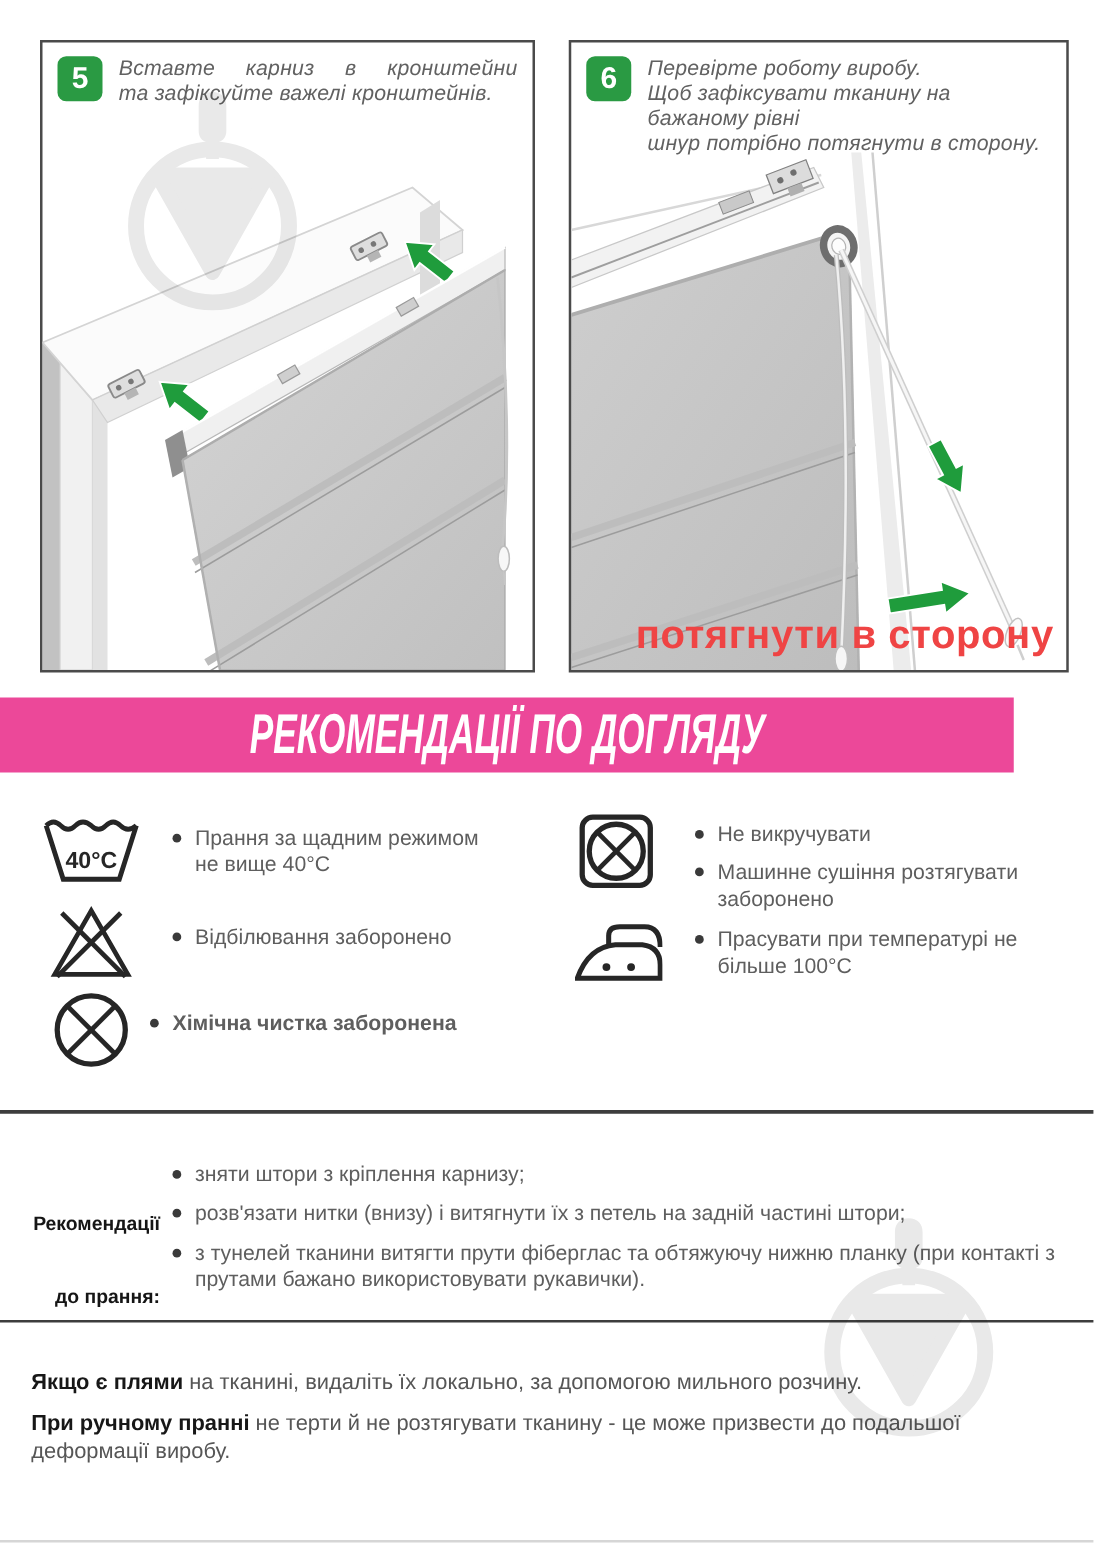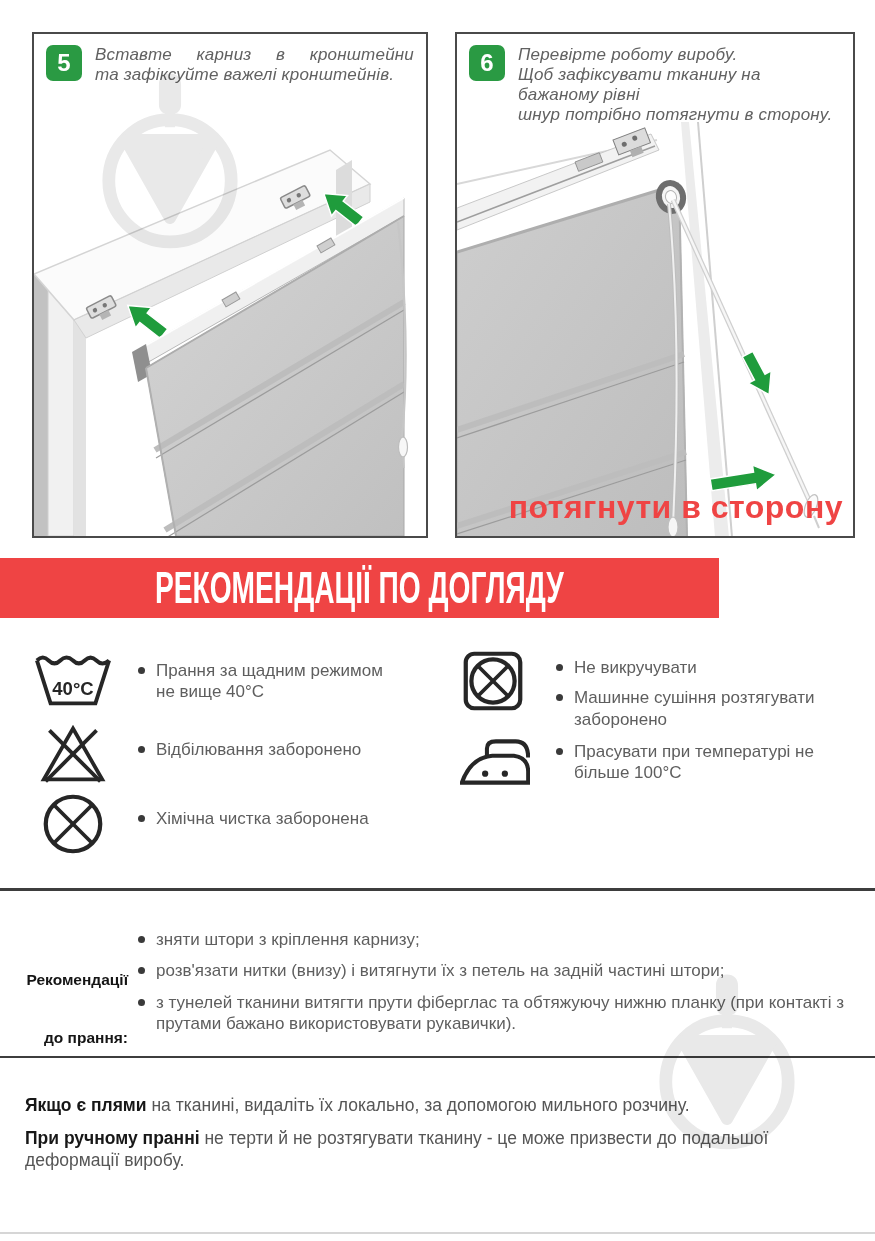--- a/index.html
+++ b/index.html
@@ -14,22 +14,22 @@
   .badge{flex:0 0 36px;width:36px;height:36px;border-radius:7px;background:#2a9a43;color:#fff;
          font-weight:bold;font-size:24px;display:flex;align-items:center;justify-content:center;}
   .step-text{font-size:17px;color:#616161;line-height:1.18;letter-spacing:.2px;width:100%;font-style:italic;}
   .step-text span{display:block;}
   .spread{text-align:justify;text-align-last:justify;}
   .illus{position:absolute;left:0;bottom:0;display:block;}
   .callout{position:absolute;left:0;right:10px;bottom:10px;text-align:right;font-size:32px;
            font-weight:bold;color:#ef4444;letter-spacing:.5px;z-index:3;}
 
   
-  .banner{position:absolute;left:0;top:558px;width:719px;height:60px;background:#ef4444;
-          display:flex;align-items:center;justify-content:center;}
+  .banner{position:absolute;left:0;top:558px;width:811px;height:60px;background:#ec4899;
+          display:flex;align-items:center;justify-content:center;font-style:italic;}
   .banner span{display:inline-block;color:#fff;font-weight:700;font-size:44px;white-space:nowrap;
                transform:scaleX(.64) scaleY(1.02);letter-spacing:0;}
 
   
   .abs{position:absolute;}
   ul.blist{list-style:none;margin:0;padding:0;}
   ul.blist li{position:relative;padding-left:22px;font-size:17px;color:#5e5e5e;line-height:1.25;margin-bottom:9px;}
   ul.blist li::before{content:"";position:absolute;left:4px;top:7px;width:7px;height:7px;border-radius:50%;background:#3a3a3a;}
   svg text{font-family:"Liberation Sans", sans-serif;}
 
@@ -216,21 +216,21 @@
   </svg>
   <ul class="blist abs" style="left:134px;top:739px;width:290px;">
     <li>Відбілювання заборонено</li>
   </ul>
 
   <svg class="abs" style="left:42px;top:793px;" width="62" height="62" viewBox="0 0 66 66">
     <circle cx="33" cy="33" r="29" fill="none" stroke="#262626" stroke-width="4.5"></circle>
     <line x1="13" y1="13" x2="53" y2="53" stroke="#262626" stroke-width="4"></line>
     <line x1="53" y1="13" x2="13" y2="53" stroke="#262626" stroke-width="4"></line>
   </svg>
-  <ul class="blist abs" style="left:134px;top:808px;width:290px;">
+  <ul class="blist abs" style="left:116px;top:808px;width:290px;font-weight:bold;">
     <li>Хімічна чистка заборонена</li>
   </ul>
 
   <svg class="abs" style="left:462px;top:650px;" width="62" height="62" viewBox="0 0 66 66">
     <rect x="4" y="4" width="58" height="58" rx="9" fill="none" stroke="#262626" stroke-width="4.5"></rect>
     <circle cx="33" cy="33" r="23" fill="none" stroke="#262626" stroke-width="4.5"></circle>
     <line x1="17" y1="17" x2="49" y2="49" stroke="#262626" stroke-width="4"></line>
     <line x1="49" y1="17" x2="17" y2="49" stroke="#262626" stroke-width="4"></line>
   </svg>
   <ul class="blist abs" style="left:552px;top:657px;width:305px;">

